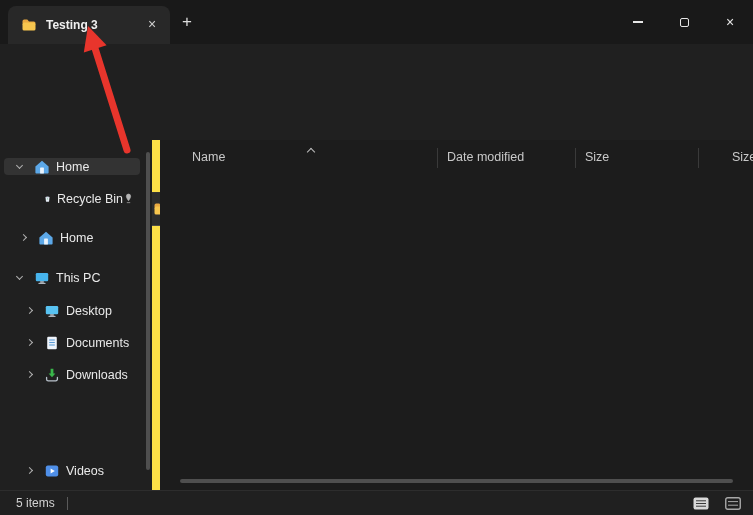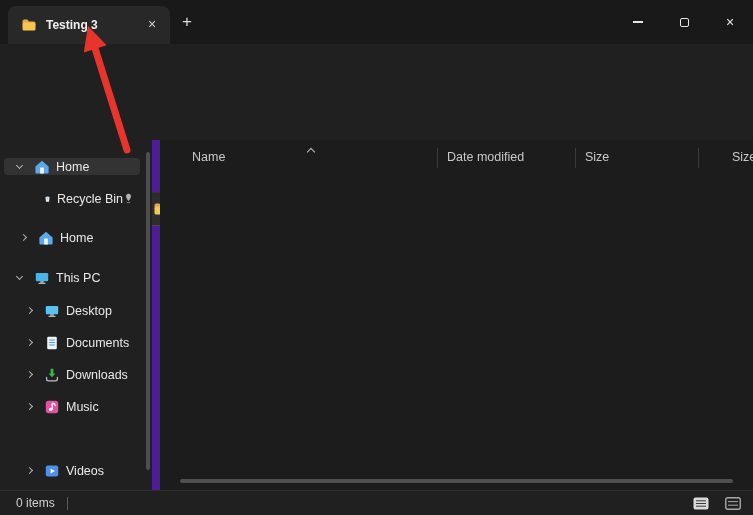--- a/index.html
+++ b/index.html
@@ -1,18 +1,18 @@
 <!DOCTYPE html>
 <html><head>
 <meta charset="utf-8">
 <style>
   * { margin:0; padding:0; box-sizing:border-box; }
   html,body { width:753px; height:515px; overflow:hidden; }
   body { font-family:"Liberation Sans","DejaVu Sans",sans-serif; background:#202020; color:#e8e8e8; }
-  .win { position:relative; width:753px; height:515px; background:#4c1d95; }
+  .win { position:relative; width:753px; height:515px; background:#fde047; }
 
   
   .titlebar { position:absolute; left:0; top:0; width:753px; height:44px; background:#191919; }
   .tab { position:absolute; left:8px; top:6px; width:162px; height:38px; background:#282828;
          border-radius:8px 8px 0 0; display:flex; align-items:center; padding:0 8px 0 13px; }
   .tab-title { font-size:12px; font-weight:700; color:#f0f0f0; margin-left:9px; flex:1; white-space:nowrap; }
   .tab-close { width:20px; height:20px; border-radius:4px; color:#cfcfcf; font-size:14px; line-height:19px;
                text-align:center; cursor:default; }
   .newtab { position:absolute; left:174px; top:10px; width:26px; height:26px; border-radius:4px;
             color:#dedede; font-size:17px; line-height:24px; text-align:center; }
@@ -311,32 +311,20 @@
         <span class="sb-chvbox">
             <i class="chv right"></i>
           </span>
         <svg width="16" height="16" viewBox="0 0 16 16">
           <polygon points="8,10.2 4.6,6.6 6.6,6.6 6.6,1.8 9.4,1.8 9.4,6.6 11.4,6.6" fill="#39b54a"></polygon>
           <path d="M2.6 10.4 v1.8 a1.6 1.6 0 0 0 1.6 1.6 h7.6 a1.6 1.6 0 0 0 1.6-1.6 v-1.8" stroke="#b9c2cc" stroke-width="1.3" fill="none" stroke-linecap="round"></path>
         </svg>
         <span class="sb-label">Downloads</span>
       </div>
 
-      <div class="sb-item" style="top:258px;padding-left:18px">
-        <span class="sb-chvbox">
-            <i class="chv right"></i>
-          </span>
-        <svg width="16" height="16" viewBox="0 0 16 16">
-          <rect x="1.8" y="1.8" width="12.4" height="12.4" rx="2.6" fill="#e1539e"></rect>
-          <circle cx="6.6" cy="10.4" r="1.7" fill="#ffffff"></circle>
-          <rect x="7.6" y="4.2" width="1.2" height="6.2" fill="#ffffff"></rect>
-          <path d="M8.8 4.2 q2.3 .4 2.6 2.4" stroke="#ffffff" stroke-width="1.2" fill="none" stroke-linecap="round"></path>
-        </svg>
-        <span class="sb-label">Music</span>
-      </div>
 
 
       <div class="sb-item" style="top:322px;padding-left:18px">
         <span class="sb-chvbox">
             <i class="chv right"></i>
           </span>
         <svg width="16" height="16" viewBox="0 0 16 16">
           <rect x="1.8" y="2.6" width="12.4" height="10.8" rx="2" fill="#4f8fe8"></rect>
           <polygon points="6.6,5.4 10.8,8 6.6,10.6" fill="#ffffff"></polygon>
         </svg>
@@ -355,21 +343,21 @@
       <span class="col-h" style="left:425px">Size</span>
       <span class="col-div" style="left:538px"></span>
       <span class="col-h" style="left:572px">Size</span>
 
 
       <div class="h-scroll"></div>
     </div>
   </div>
 
   <div class="statusbar">
-    <span class="status-count">0 items</span>
+    <span class="status-count">5 items</span>
     <span class="status-sep"></span>
     <span class="view-toggles">
       <span class="view-toggle">
         <svg width="16" height="13" viewBox="0 0 16 13">
           <rect x="0.5" y="0.5" width="15" height="12" rx="2" fill="#d9d9d9"></rect>
           <line x1="3" y1="3.8" x2="13" y2="3.8" stroke="#3a3a3a" stroke-width="1"></line>
           <line x1="3" y1="6.5" x2="13" y2="6.5" stroke="#3a3a3a" stroke-width="1"></line>
           <line x1="3" y1="9.2" x2="13" y2="9.2" stroke="#3a3a3a" stroke-width="1"></line>
         </svg>
       </span>

